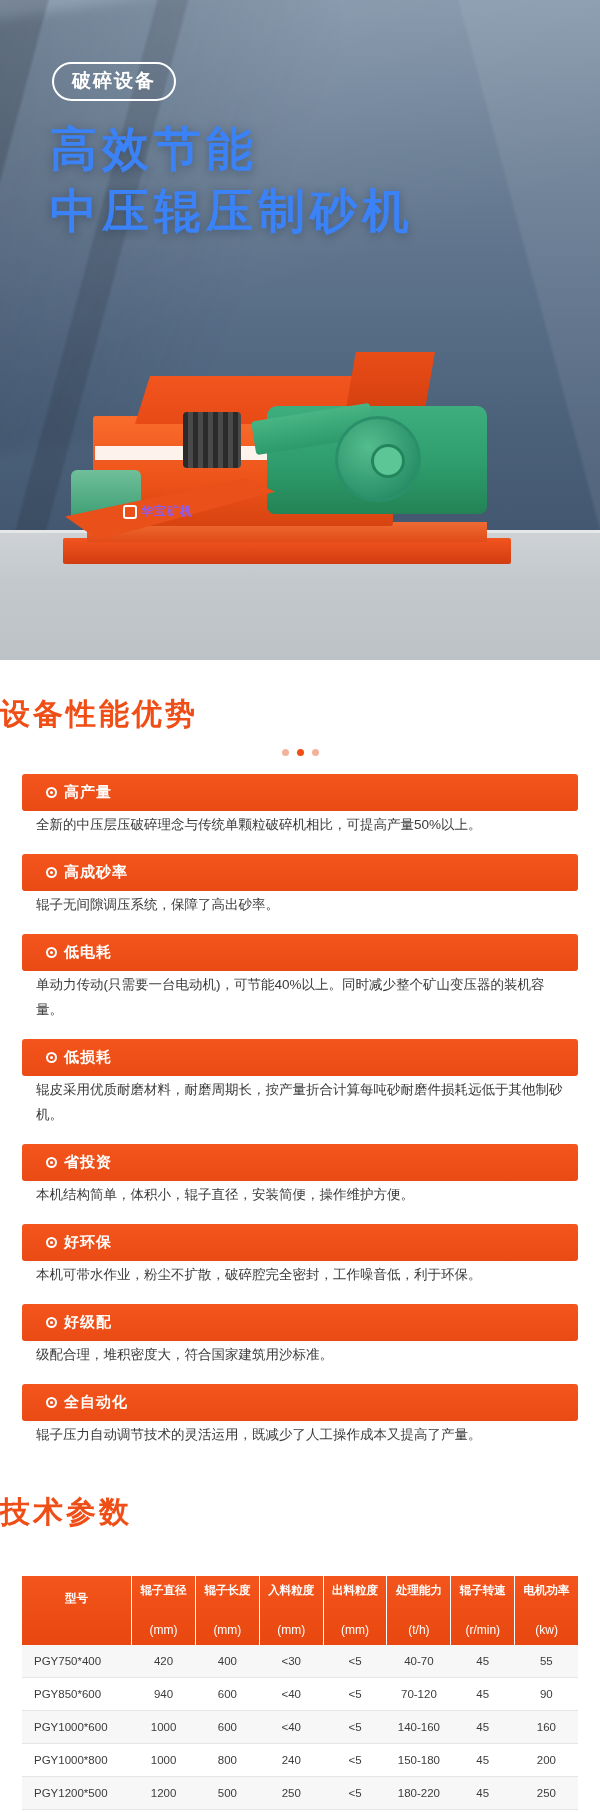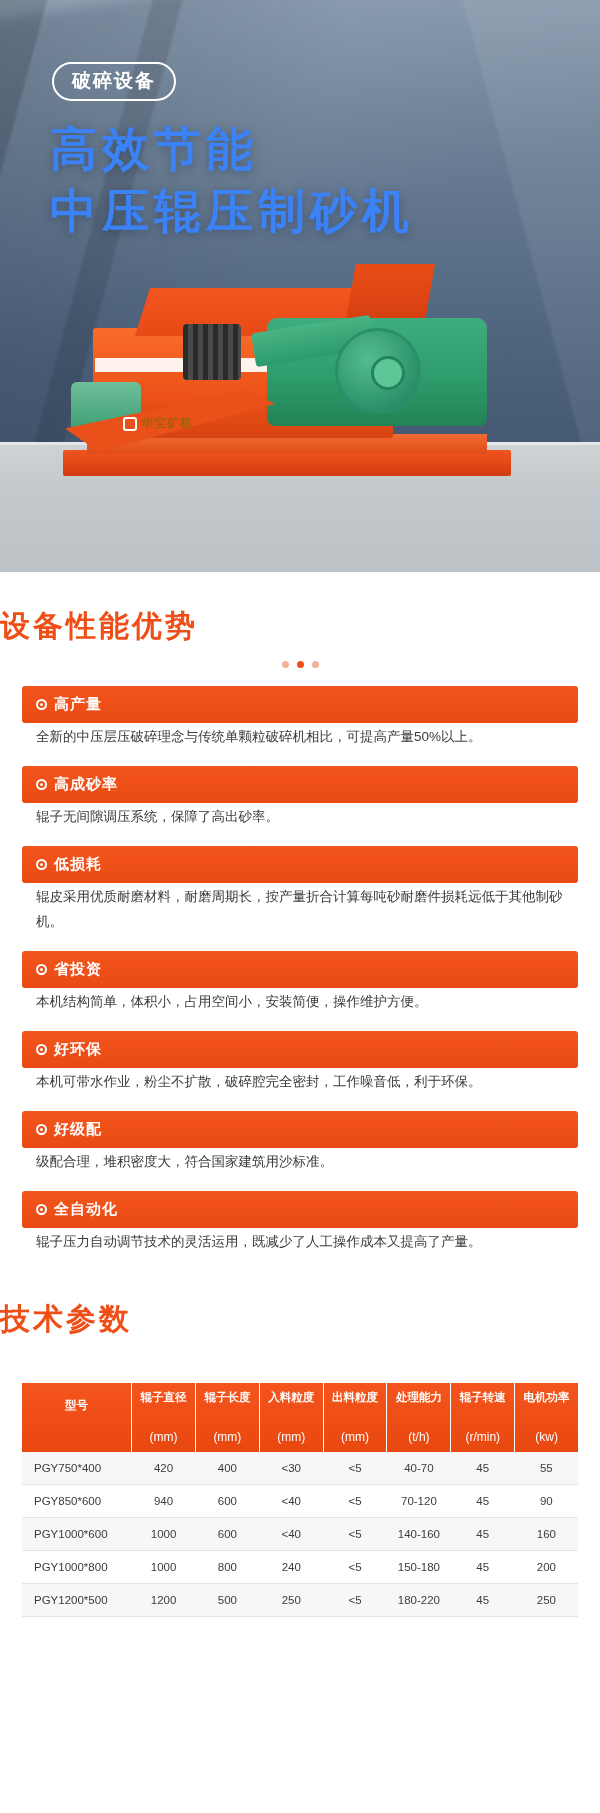--- a/index.html
+++ b/index.html
@@ -11,21 +11,21 @@
     width: 600px;
     overflow-x: hidden;
   }
 
   .page { width: 600px; position: relative; }
 
   
   .hero {
     position: relative;
     width: 600px;
-    height: 572px;
+    height: 660px;
     background:
       linear-gradient(115deg, rgba(255,255,255,0.06) 0%, rgba(0,0,0,0.10) 100%),
       linear-gradient(165deg, #7f91a6 0%, #6e8298 28%, #5d7governance 30%, #566b84 55%, #46586e 80%, #3c4e63 100%);
     background-color: #5d7characteristics;
     overflow: hidden;
   }
   .hero-bg {
     position: absolute; inset: 0;
     background:
       linear-gradient(160deg, rgba(255,255,255,0.10), rgba(255,255,255,0) 45%),
@@ -145,21 +145,21 @@
     border-radius: 4px;
   }
   .m-chute {
     position: absolute; left: 30px; bottom: 24px; width: 210px; height: 62px;
     background: linear-gradient(180deg, #f4continued 0, #e04a17 100%);
     background-color: #e9501a;
     clip-path: polygon(0 62%, 86% 0, 100% 22%, 16% 100%);
   }
   .m-logo {
     position: absolute; left: 88px; bottom: 44px;
-    color: #a16207; font-size: 12px; font-weight: 700; letter-spacing: 1px;
+    color: #8b5cf6; font-size: 12px; font-weight: 700; letter-spacing: 1px;
     display: flex; align-items: center; gap: 4px;
   }
   .m-logo .mark {
     display: inline-block; width: 14px; height: 14px; border: 2px solid #fff;
     border-radius: 3px;
   }
 
   
   .section { padding: 34px 0 0; }
   .sec-title {
@@ -173,21 +173,21 @@
   .dots i { width: 7px; height: 7px; border-radius: 50%; background: #f3b29a; display: block; }
   .dots i.on { background: #f04e17; }
 
   .adv-list { padding: 0 22px; }
   .adv-item { margin-bottom: 14px; }
   .adv-head {
     background: linear-gradient(180deg, #f4551c 0%, #ea4a14 100%);
     color: #fff;
     font-size: 15px;
     font-weight: 700;
-    padding: 9px 14px;
+    padding: 9px 24px;
     border-radius: 3px;
     display: flex;
     align-items: center;
     gap: 7px;
     letter-spacing: 1px;
   }
   .adv-head .bullet {
     width: 11px; height: 11px; border-radius: 50%;
     border: 2px solid #ffffff;
     display: inline-block;
@@ -287,35 +287,42 @@
       </div>
 
       <div class="adv-item">
         <div class="adv-head">
           <span class="bullet"></span>
           <span>高成砂率</span>
         </div>
         <div class="adv-body">辊子无间隙调压系统，保障了高出砂率。</div>
       </div>
 
+      <div class="adv-item">
+        <div class="adv-head">
+          <span class="bullet"></span>
+          <span>低电耗</span>
+        </div>
+        <div class="adv-body">单动力传动(只需要一台电动机)，可节能40%以上。同时减少整个矿山变压器的装机容量。</div>
+      </div>
 
       <div class="adv-item">
         <div class="adv-head">
           <span class="bullet"></span>
           <span>低损耗</span>
         </div>
         <div class="adv-body">辊皮采用优质耐磨材料，耐磨周期长，按产量折合计算每吨砂耐磨件损耗远低于其他制砂机。</div>
       </div>
 
       <div class="adv-item">
         <div class="adv-head">
           <span class="bullet"></span>
           <span>省投资</span>
         </div>
-        <div class="adv-body">本机结构简单，体积小，占用空间小，安装简便，操作维护方便。</div>
+        <div class="adv-body">本机结构简单，体积小，辊子直径，安装简便，操作维护方便。</div>
       </div>
 
       <div class="adv-item">
         <div class="adv-head">
           <span class="bullet"></span>
           <span>好环保</span>
         </div>
         <div class="adv-body">本机可带水作业，粉尘不扩散，破碎腔完全密封，工作噪音低，利于环保。</div>
       </div>
 

